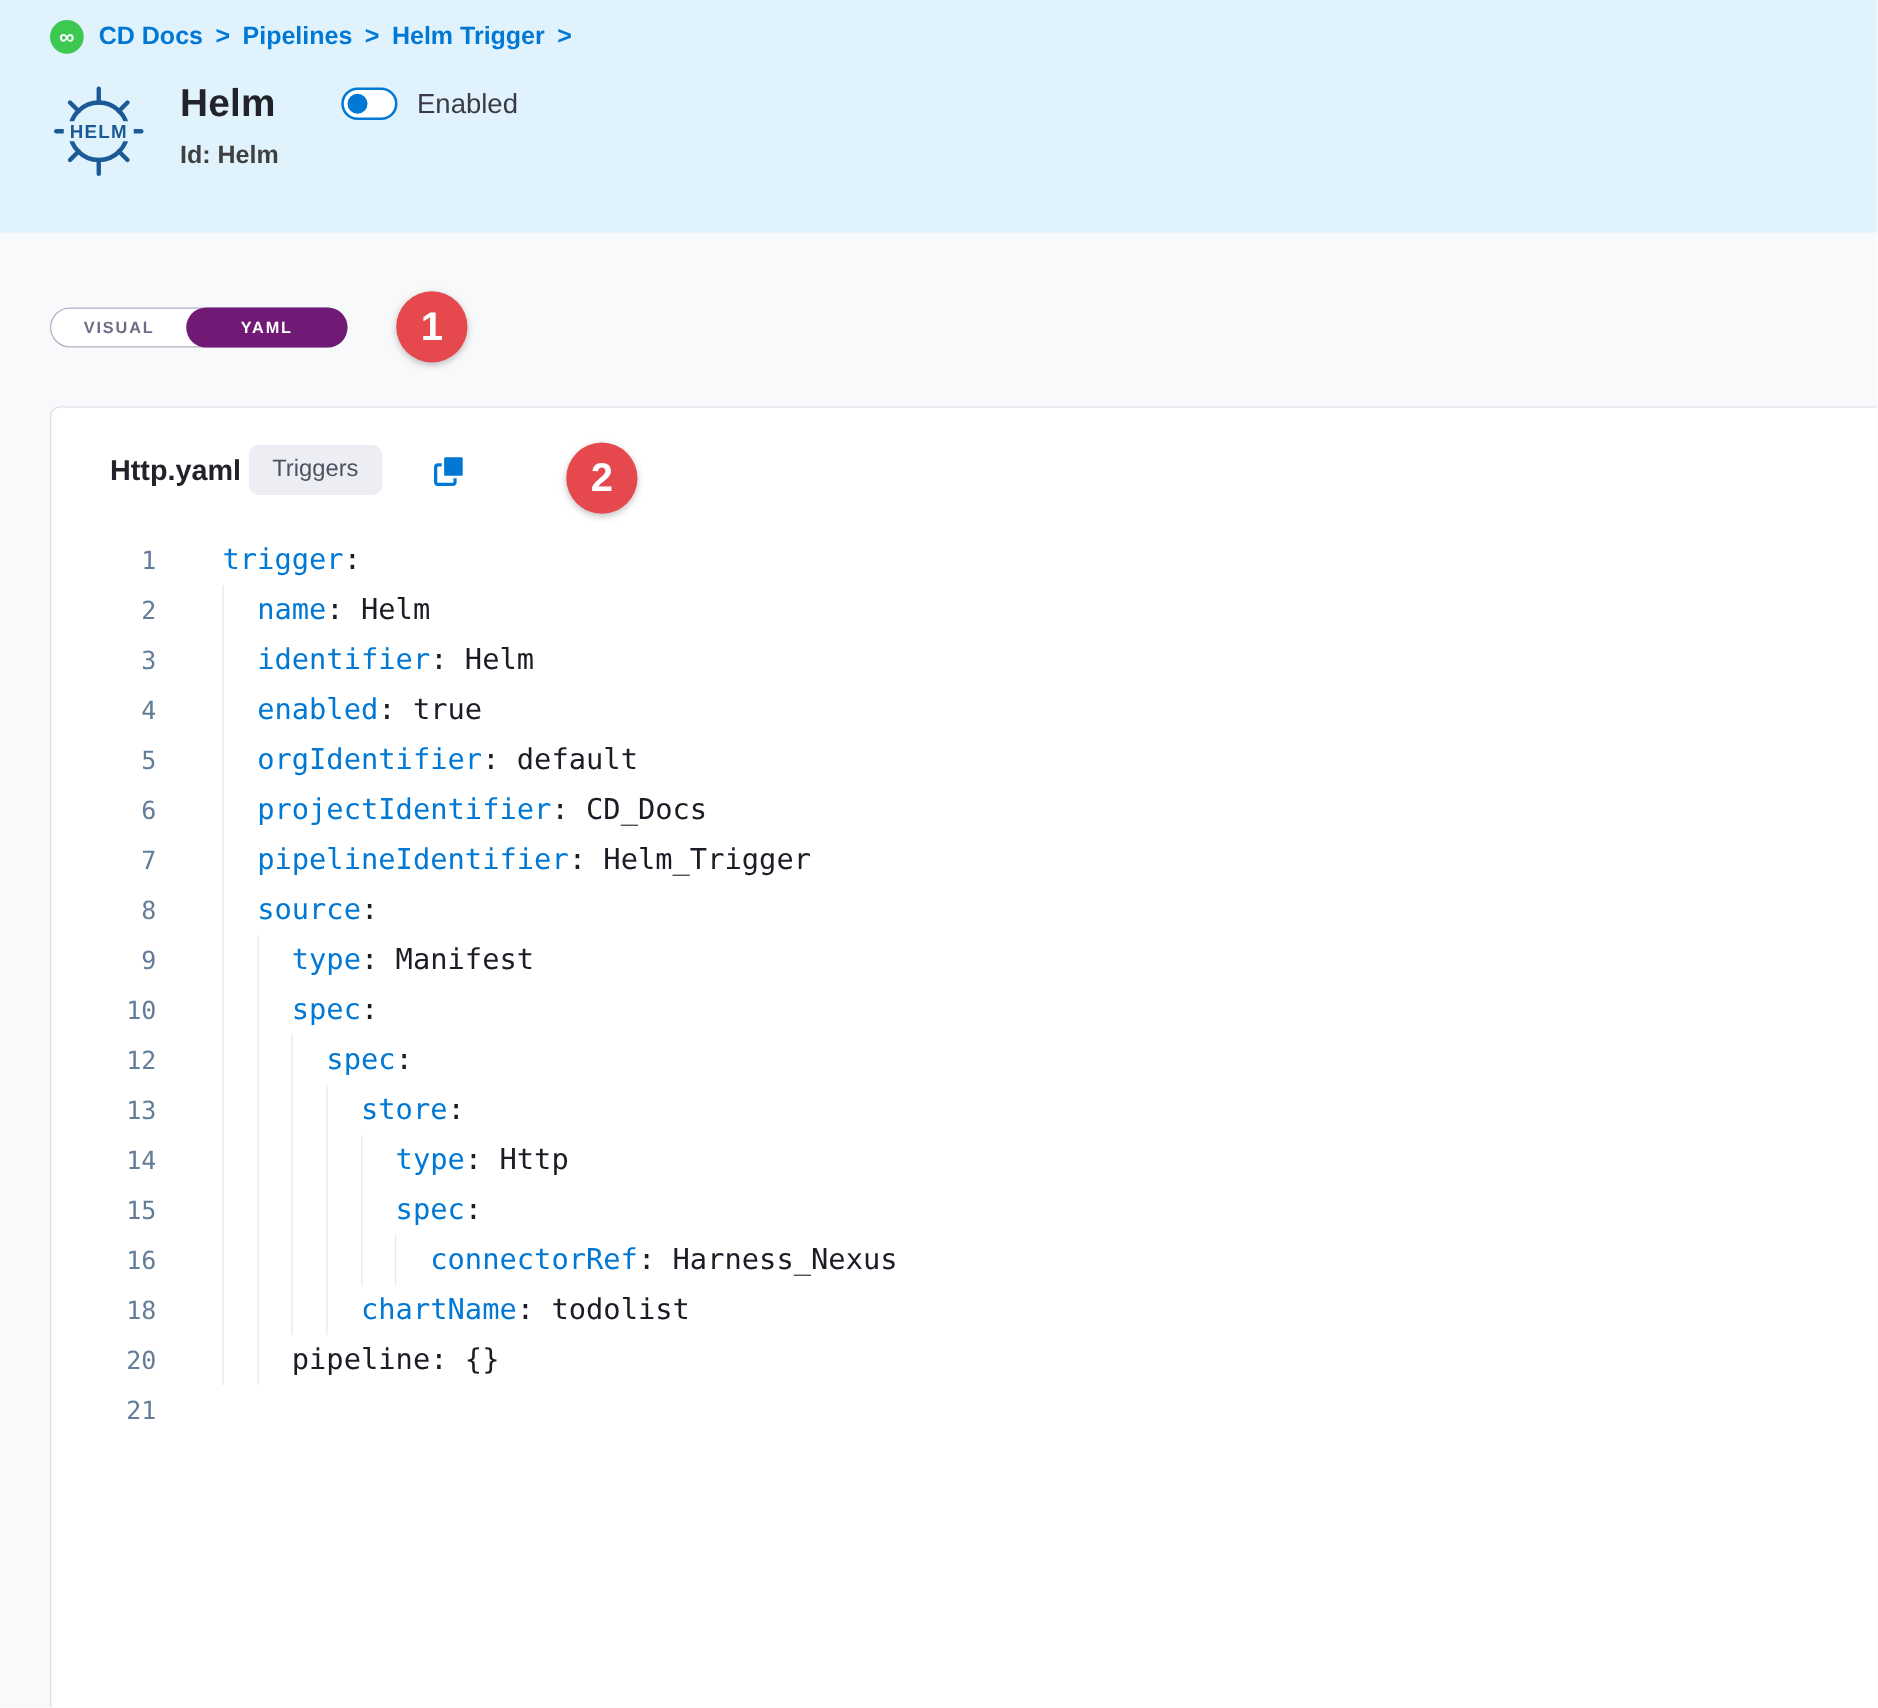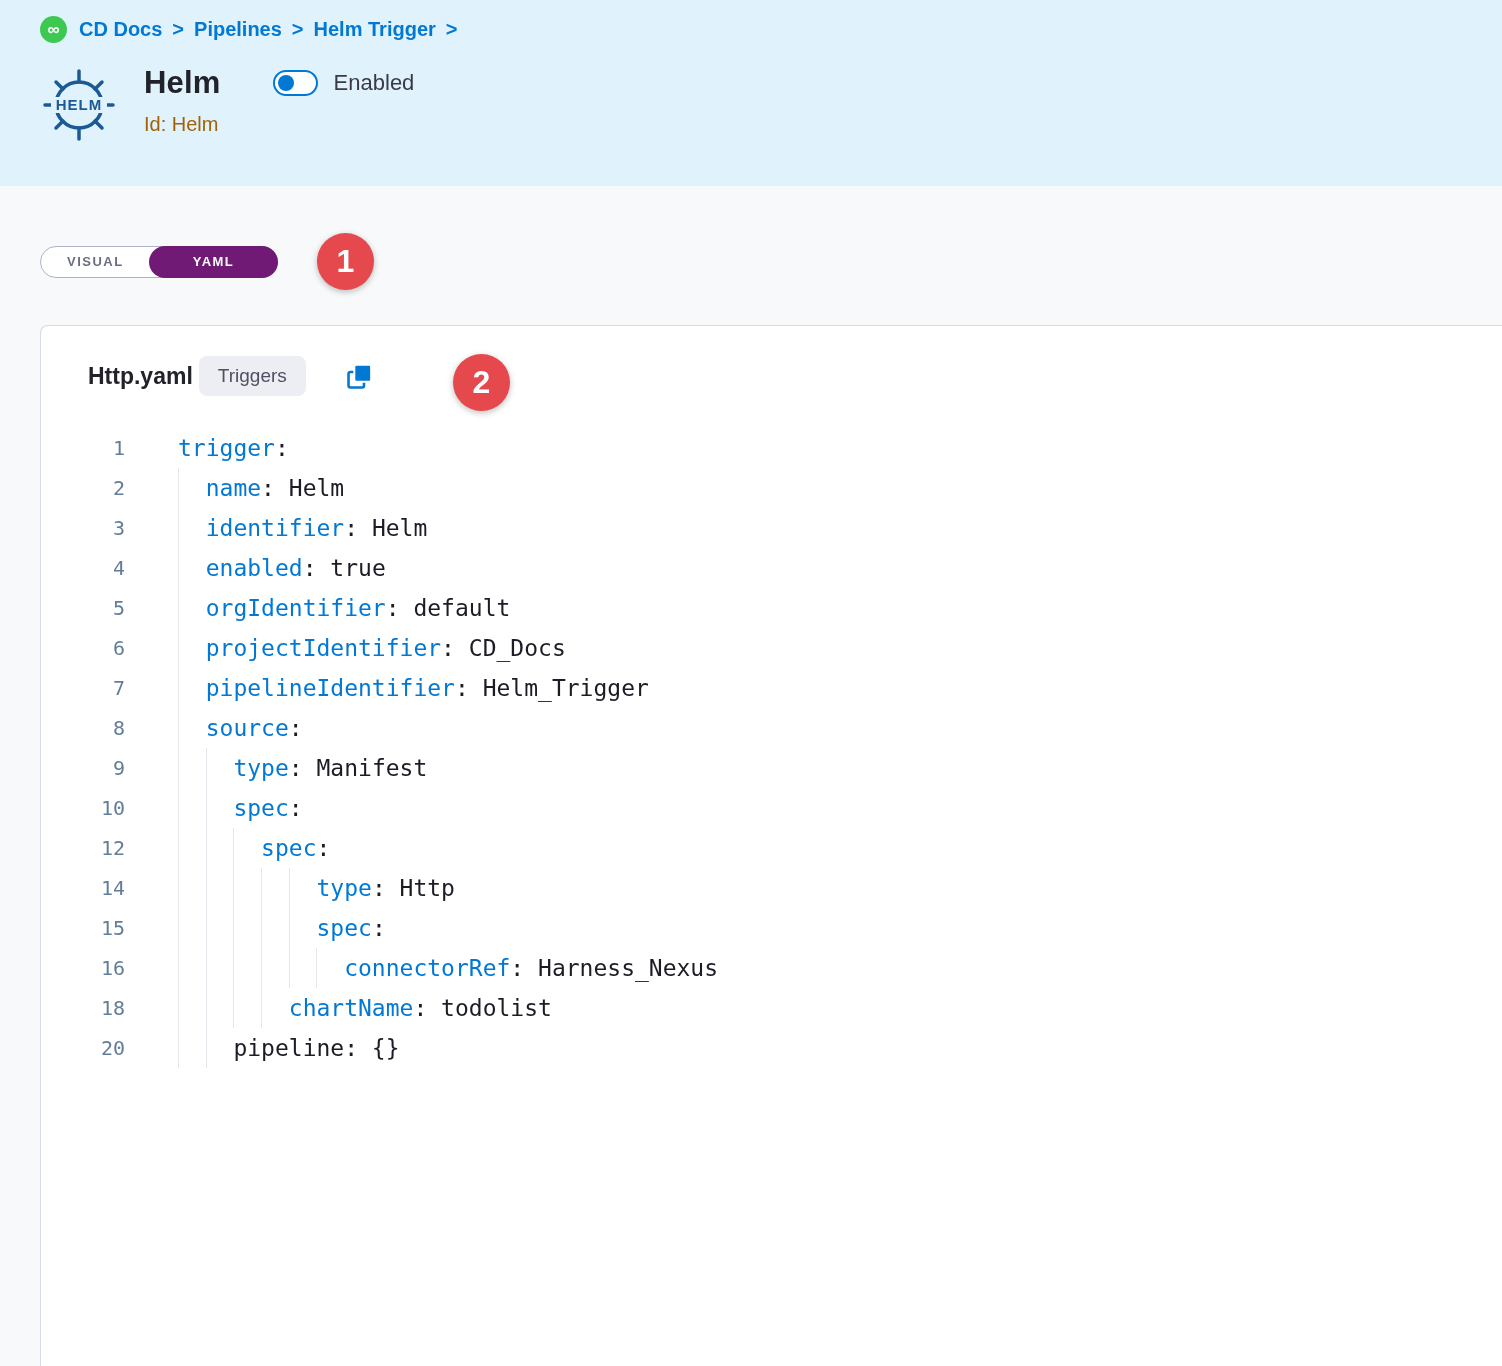--- a/index.html
+++ b/index.html
@@ -39,21 +39,21 @@
     width:45px; height:26px; border-radius:14px;
     border:2px solid #0278D5; background:#fff;
     position:relative; cursor:pointer; flex:none;
   }
   .toggle .knob {
     position:absolute; left:3px; top:3px;
     width:16px; height:16px; border-radius:50%;
     background:#0278D5;
   }
   .enabled-label { margin-left:16px; font-size:22px; color:#3A3A46; }
-  .id-text { margin-top:12px; font-size:20px; color:#a16207; }
+  .id-text { margin-top:12px; font-size:20px; color:#404040;font-weight:bold; }
 
   
   .main-area { padding-left:40px; }
   .view-toggle {
     margin-top:60px;
     display:inline-flex; align-items:center;
     border:1px solid #B0B1C4; border-radius:17px;
     height:32px; background:#fff;
   }
   .seg {
@@ -222,37 +222,45 @@
         </div>
         <div class="code-row">
           <div class="ln">10</div>
           <div class="code"><i class="guide" style="left: 0ch;"></i><i class="guide" style="left: 2ch;"></i><span><span>    </span><span class="tok-key">spec</span><span class="tok-punc">:</span></span></div>
         </div>
         <div class="code-row">
           <div class="ln">12</div>
           <div class="code"><i class="guide" style="left: 0ch;"></i><i class="guide" style="left: 2ch;"></i><i class="guide" style="left: 4ch;"></i><span><span>      </span><span class="tok-key">spec</span><span class="tok-punc">:</span></span></div>
         </div>
         <div class="code-row">
+          <div class="ln">13</div>
+          <div class="code"><i class="guide" style="left: 0ch;"></i><i class="guide" style="left: 2ch;"></i><i class="guide" style="left: 4ch;"></i><i class="guide" style="left: 6ch;"></i><span><span>        </span><span class="tok-key">store</span><span class="tok-punc">:</span></span></div>
+        </div>
+        <div class="code-row">
           <div class="ln">14</div>
           <div class="code"><i class="guide" style="left: 0ch;"></i><i class="guide" style="left: 2ch;"></i><i class="guide" style="left: 4ch;"></i><i class="guide" style="left: 6ch;"></i><i class="guide" style="left: 8ch;"></i><span><span>          </span><span class="tok-key">type</span><span class="tok-punc">:</span><span class="tok-val"> Http</span></span></div>
         </div>
         <div class="code-row">
           <div class="ln">15</div>
           <div class="code"><i class="guide" style="left: 0ch;"></i><i class="guide" style="left: 2ch;"></i><i class="guide" style="left: 4ch;"></i><i class="guide" style="left: 6ch;"></i><i class="guide" style="left: 8ch;"></i><span><span>          </span><span class="tok-key">spec</span><span class="tok-punc">:</span></span></div>
         </div>
         <div class="code-row">
           <div class="ln">16</div>
           <div class="code"><i class="guide" style="left: 0ch;"></i><i class="guide" style="left: 2ch;"></i><i class="guide" style="left: 4ch;"></i><i class="guide" style="left: 6ch;"></i><i class="guide" style="left: 8ch;"></i><i class="guide" style="left: 10ch;"></i><span><span>            </span><span class="tok-key">connectorRef</span><span class="tok-punc">:</span><span class="tok-val"> Harness_Nexus</span></span></div>
         </div>
         <div class="code-row">
           <div class="ln">18</div>
           <div class="code"><i class="guide" style="left: 0ch;"></i><i class="guide" style="left: 2ch;"></i><i class="guide" style="left: 4ch;"></i><i class="guide" style="left: 6ch;"></i><span><span>        </span><span class="tok-key">chartName</span><span class="tok-punc">:</span><span class="tok-val"> todolist</span></span></div>
         </div>
         <div class="code-row">
           <div class="ln">20</div>
           <div class="code"><i class="guide" style="left: 0ch;"></i><i class="guide" style="left: 2ch;"></i><span><span>    </span><span class="tok-val">pipeline: {}</span></span></div>
+        </div>
+        <div class="code-row">
+          <div class="ln">21</div>
+          <div class="code"><span><span></span></span></div>
         </div>
       </div>
   </section>
 </main>
 
 <div class="anno-badge" id="badge1">1</div>
 <div class="anno-badge" id="badge2">2</div>
 
 </body></html>

